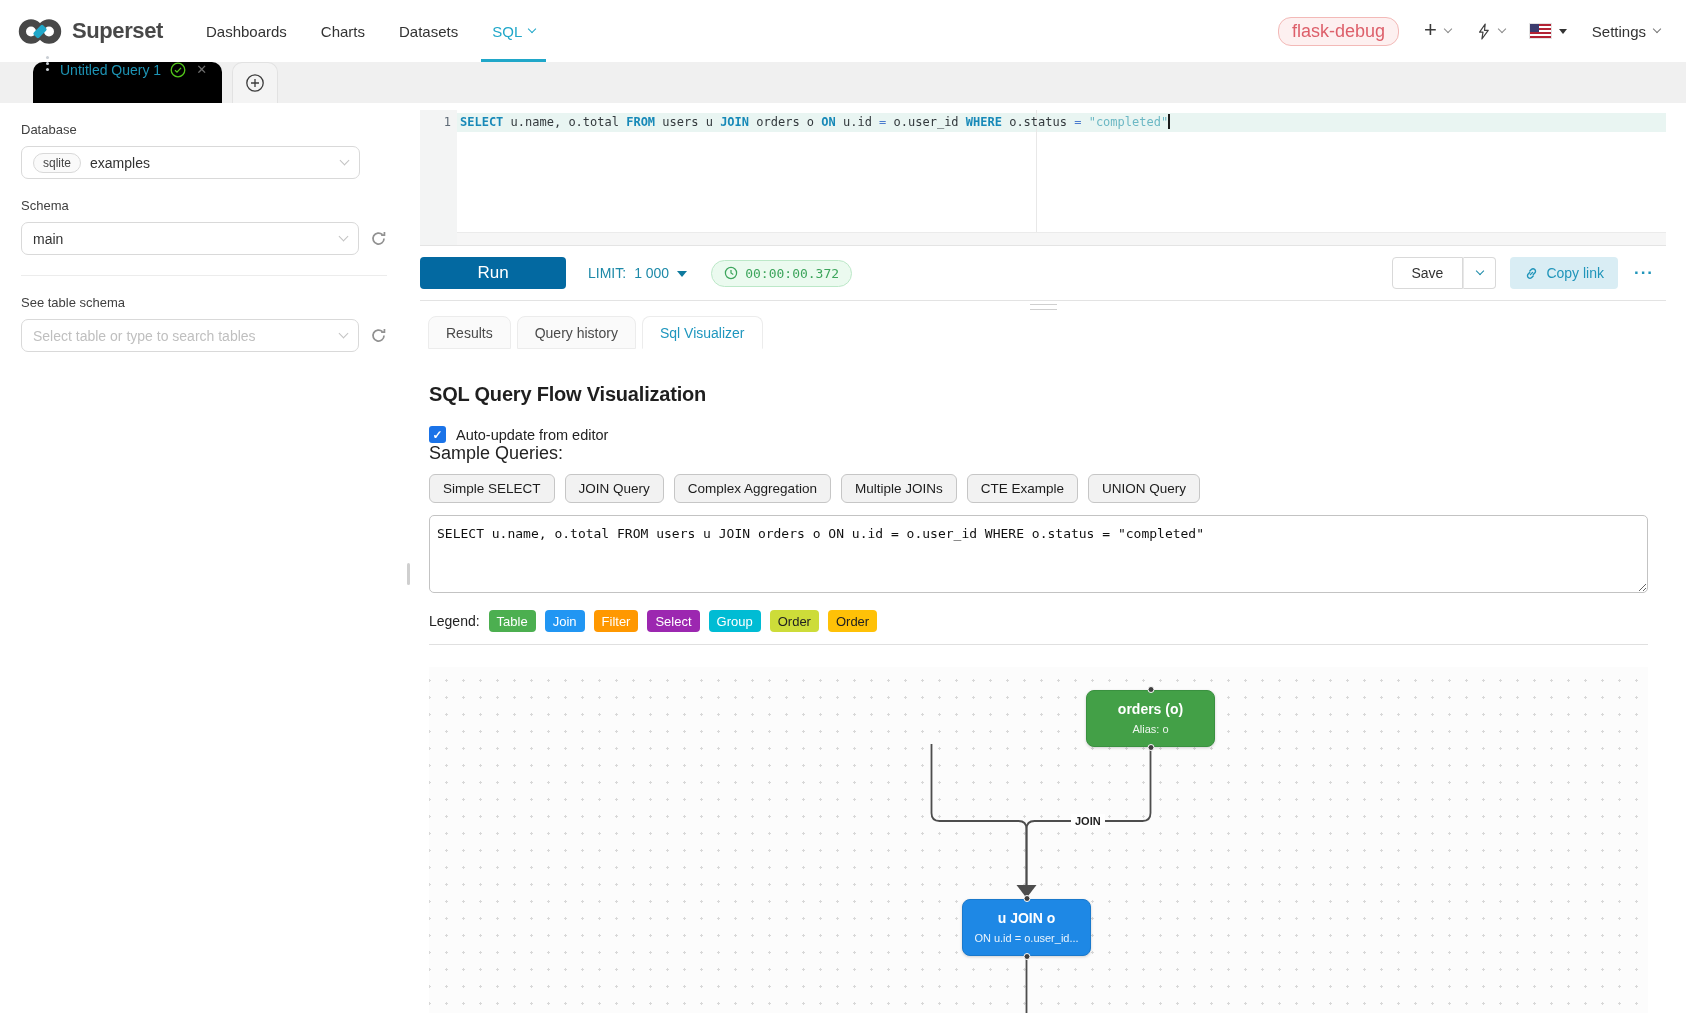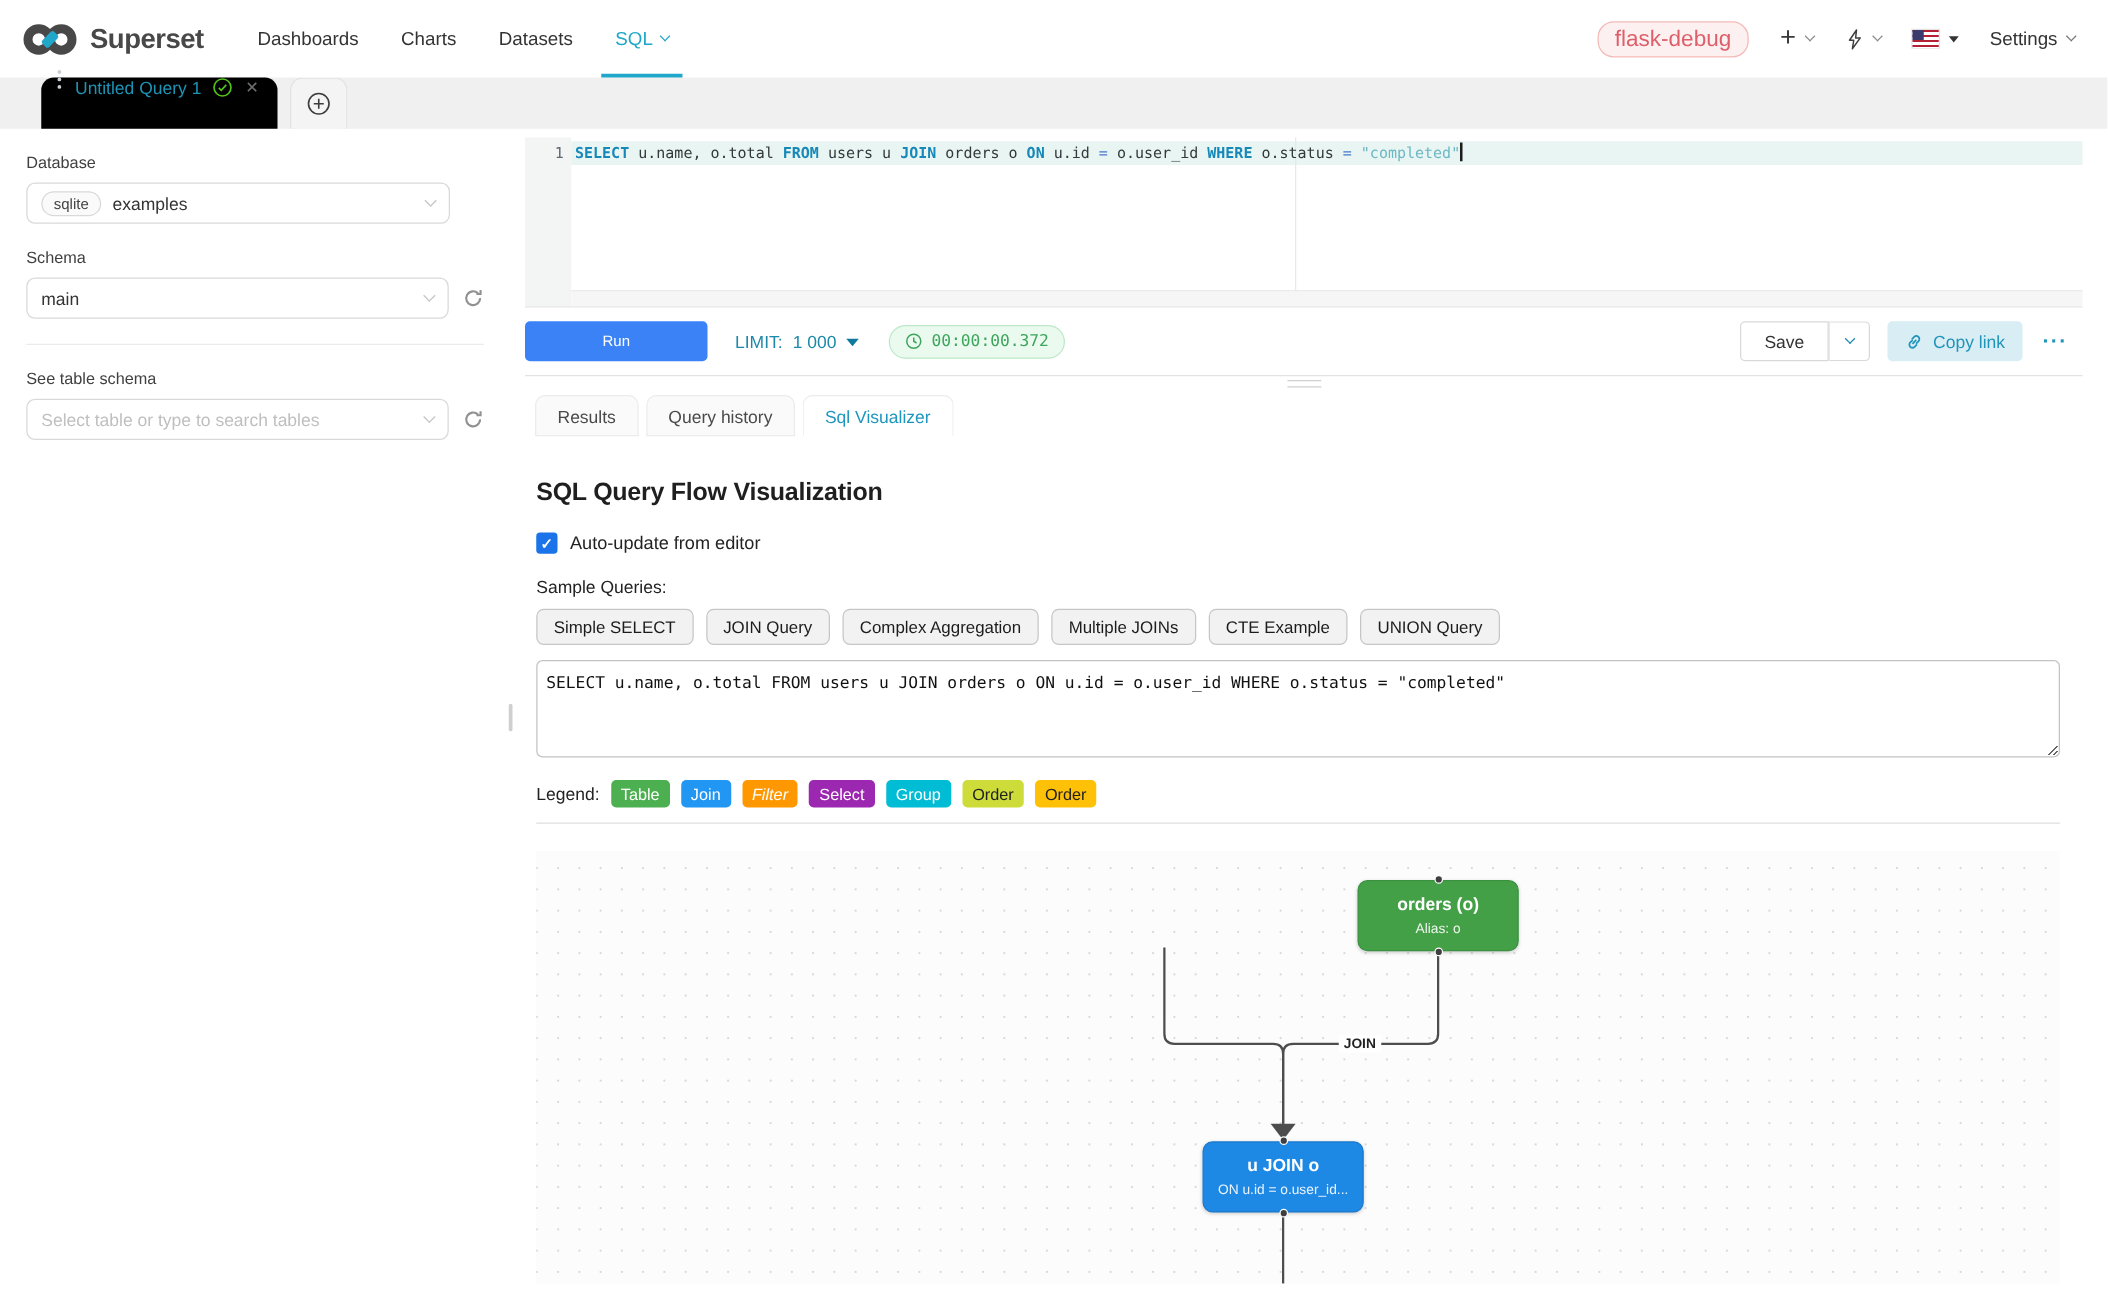--- a/index.html
+++ b/index.html
@@ -59,21 +59,21 @@
   .print-margin { position:absolute; left:579px; top:0; bottom:13px; width:1px; background:#e8e8e8; }
   .code-line { position:relative; white-space:pre; padding-left:3px; color:#33393d; }
   .kw { color:#1789b8; font-weight:bold; }
   .op { color:#4a7bce; }
   .str { color:#6cb8c4; }
   .cursor { display:inline-block; width:2px; height:15px; background:#1c1c1c; vertical-align:text-bottom; }
   .scroll-strip { position:absolute; left:0; right:0; bottom:0; height:13px; background:#f6f6f6; border-top:1px solid #ebebeb; }
 
   
   .toolbar { height:54px; display:flex; align-items:center; padding-right:12px; }
-  .run-btn { width:146px; height:32px; background:#3b82f6; color:#fff; border:none; border-radius:4px; font-size:12px; font-family:inherit; cursor:pointer; }
+  .run-btn { width:146px; height:32px; background:#0369a1; color:#fff; border:none; border-radius:4px; font-size:17px; font-family:inherit; cursor:pointer; }
   .limit { margin-left:22px; display:flex; align-items:center; gap:8px; color:#1d89a8; font-size:14px; cursor:pointer; }
   .limit-caret { width:0; height:0; border-left:5.5px solid transparent; border-right:5.5px solid transparent; border-top:6.5px solid #0f7a9e; margin-top:1px; }
   .timer { margin-left:24px; height:27px; display:flex; align-items:center; gap:7px; background:#ebfaef; border:1px solid #bce8c8; border-radius:15px; padding:0 12px; color:#3da55c; font:13px "DejaVu Sans Mono", monospace; }
   .tb-right { margin-left:auto; display:flex; align-items:center; }
   .save-btn { height:32px; padding:0 19px; background:#fff; border:1px solid #d9d9d9; border-radius:4px 0 0 4px; font-size:14px; color:#333; font-family:inherit; cursor:pointer; }
   .save-caret { height:32px; width:33px; background:#fff; border:1px solid #d9d9d9; border-left:1px solid #e8e8e8; border-radius:0 4px 4px 0; display:flex; align-items:center; justify-content:center; color:#1b8aa8; cursor:pointer; }
   .copy-btn { margin-left:14px; height:32px; padding:0 14px; background:#d9edf4; border:none; border-radius:4px; color:#2095ba; font-size:14px; font-family:inherit; display:flex; align-items:center; gap:7px; cursor:pointer; }
   .more-btn { margin-left:16px; color:#2095ba; font-size:17px; font-weight:bold; letter-spacing:1px; cursor:pointer; }
 
   
@@ -84,27 +84,27 @@
   .south-tabs { margin:2px 0 0 8px; display:flex; gap:6px; }
   .stab { height:33px; padding:0 17px; display:flex; align-items:center; background:#fafafa; border:1px solid #ececec; border-radius:8px 8px 0 0; font-size:14px; color:#4a4a4a; cursor:pointer; }
   .stab.active { background:#fff; border-bottom-color:#fff; color:#1e96be; }
 
   
   .viz { padding:34px 18px 0 9px; }
   .viz h2 { font-size:20px; color:#1f1f1f; letter-spacing:-0.2px; }
   .chk-row { margin-top:20px; display:flex; align-items:center; gap:10px; font-size:14.5px; color:#222; }
   .checkbox { width:17px; height:17px; background:#1a73e8; border-radius:3px; display:flex; align-items:center; justify-content:center; cursor:pointer; }
   .checkbox::after { content:"✓"; color:#fff; font-size:12px; font-weight:bold; }
-  .samples-label { margin-top:18px; font-size:14px; color:#222; }
+  .samples-label { font-size:18px; color:#222; }
   .sample-row { margin-top:10px; display:flex; gap:10px; }
   .sample-btn { height:29px; padding:0 13px; background:#f2f2f2; border:1px solid #c6c6c6; border-radius:6px; font-size:13.5px; color:#1c1c1c; font-family:inherit; cursor:pointer; }
   .query-ta { margin-top:12px; width:100%; height:78px; border:1px solid #c3c3c3; border-radius:5px; padding:9px 7px; font:13px/1.45 "DejaVu Sans Mono", monospace; color:#111; resize:vertical; }
   .legend-row { margin-top:13px; display:flex; align-items:center; gap:9px; font-size:14px; color:#222; }
   .badge { height:22px; padding:0 8px; border-radius:4px; font-size:13px; display:flex; align-items:center; color:#fff; }
-  .lg0{background:#4CAF50;} .lg1{background:#2196F3;} .lg2{background:#FF9800;font-style:italic;}
+  .lg0{background:#4CAF50;} .lg1{background:#2196F3;} .lg2{background:#FF9800;}
   .lg3{background:#9C27B0;} .lg4{background:#00BCD4;}
   .lg5{background:#CDDC39;color:#212121;} .lg6{background:#FFC107;color:#212121;}
   .viz-hr { margin-top:12px; border:none; border-top:1px solid #e0e0e0; }
 
   
   .canvas { margin-top:22px; position:relative; width:1219px; height:346px; background-color:#fcfcfc;
     background-image:radial-gradient(circle,#d8d8d8 1.1px, transparent 1.1px); background-size:17px 17px; background-position:9px 5px; overflow:hidden; cursor:grab; }
   .edges { position:absolute; left:0; top:0; }
   .node { position:absolute; width:129px; border-radius:8px; text-align:center; color:#fff; padding:10px 6px 11px; box-shadow:0 1px 3px rgba(0,0,0,0.18); cursor:move; }
   .node-table { background:#43A047; border:1px solid #3a9140; }

